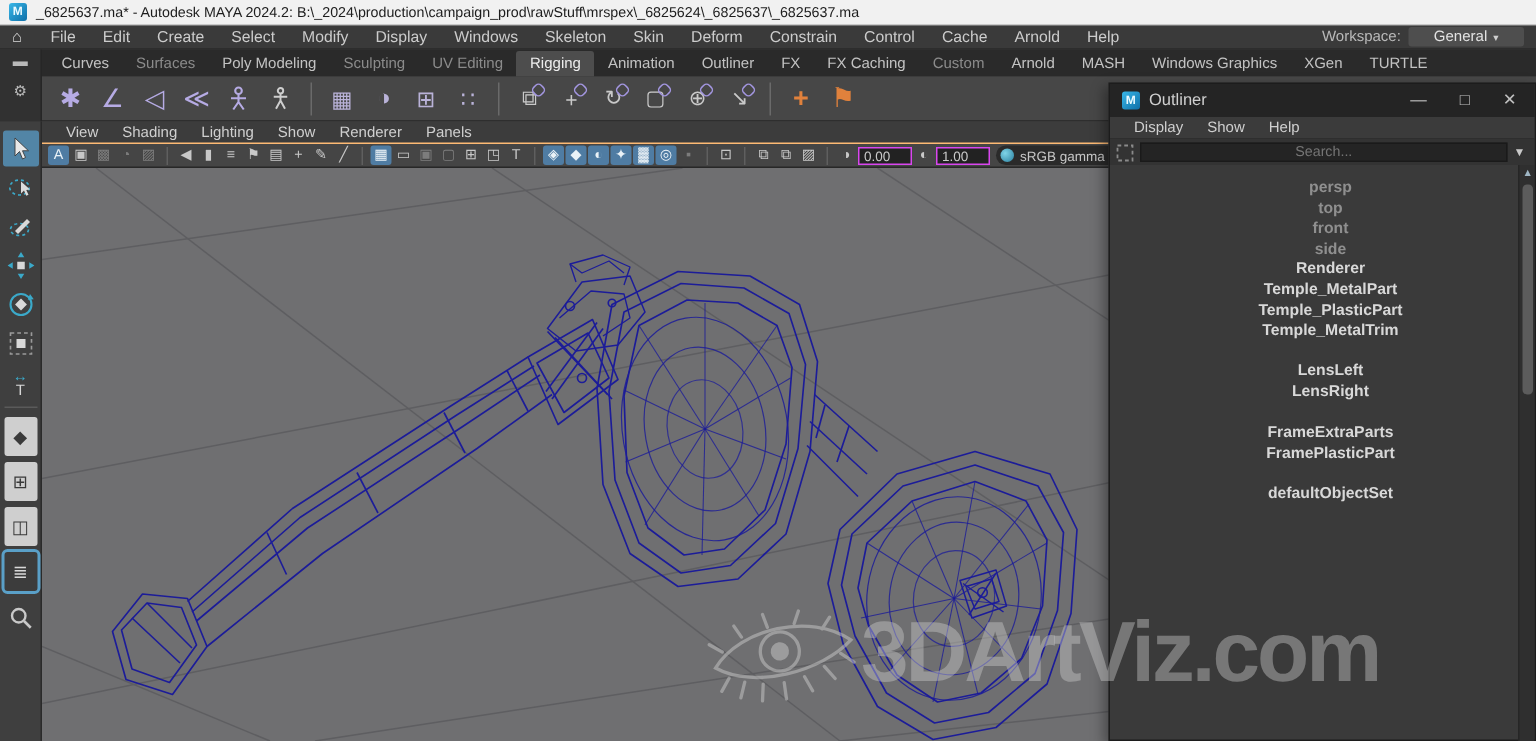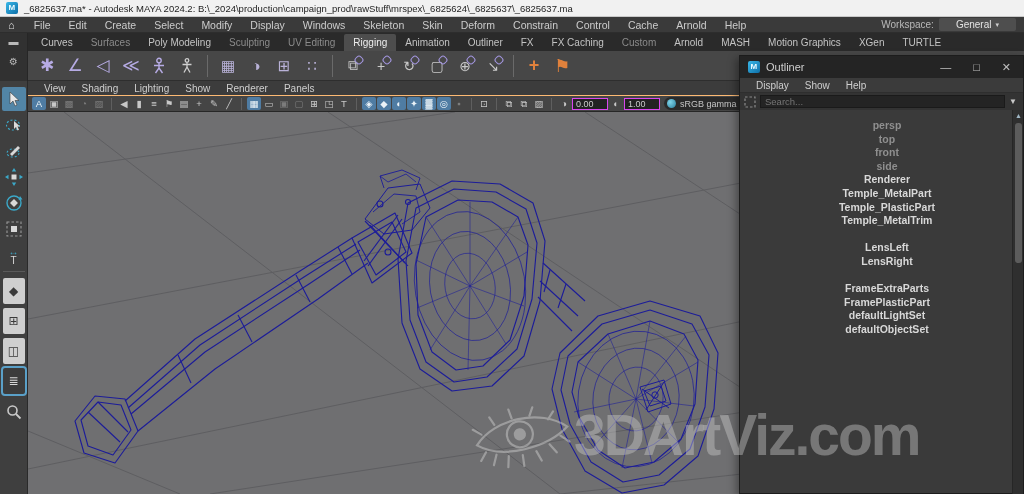--- a/index.html
+++ b/index.html
@@ -75,21 +75,21 @@
   
   .outliner { left:739px; top:55px; width:285px; height:439px; background:#3a3a3a; border:1px solid #1c1c1c; box-shadow:-3px 3px 8px rgba(0,0,0,.35); z-index:40;}
   .out-title { position:absolute; left:0; top:0; width:100%; height:22px; background:#242424; display:flex; align-items:center; padding:0 8px; gap:6px;}
   .out-title .t { color:#cfcfcf; font-size:11px; flex:0 0 auto;}
   .win-btns { margin-left:auto; display:flex; gap:22px; align-items:center; padding-right:4px;}
   .win-btns span { color:#c0c0c0; font-size:11px; line-height:11px;}
   .out-menus { position:absolute; left:0; top:22px; width:100%; height:15px; background:#3b3b3b; display:flex; align-items:center; padding-left:8px; border-bottom:1px solid #2e2e2e;}
   .omi { color:#cfcfcf; font-size:10px; padding:0 8px;}
   .out-search { position:absolute; left:0; top:37px; width:100%; height:17px; background:#333333; display:flex; align-items:center; padding:0 4px; gap:4px;}
   .filter-ic svg { display:block;}
-  .search-input { flex:1; height:13px; background:#242424; border:1px solid #1a1a1a; color:#bbb; font-size:9.5px; padding:0 4px; font-family:"Liberation Sans","DejaVu Sans",sans-serif;}
+  .search-input { flex:1; height:13px; background:#242424; border:1px solid #1a1a1a; color:#bbb; font-size:9.5px; padding:0 4px; font-family:"Liberation Sans","DejaVu Sans",sans-serif;text-align:center;}
   .search-car { color:#c9c9c9; font-size:8px; padding-right:2px;}
   .out-list { position:absolute; left:0; top:54px; width:274px; height:385px; }
   .orow { position:absolute; left:0; width:100%; height:14px; display:flex; align-items:center; padding-left:20px; gap:6px;flex-direction:column;}
   .orow .lbl { font-size:10.5px; font-weight:bold; color:#d8d8d8; white-space:nowrap;}
   .orow.dim .lbl { color:#8f8f8f; font-weight:bold;}
   .oscroll { position:absolute; right:0; top:54px; width:11px; height:385px; background:#2f2f2f; border-left:1px solid #262626;}
   .oscroll .up { position:absolute; top:1px; left:1px; width:9px; height:10px; color:#9fb6c4; font-size:7px; text-align:center; line-height:10px;}
   .oscroll .thumb { position:absolute; top:13px; left:2px; width:7px; height:140px; background:#5c5c5c; border-radius:3px;}
 </style>
 </head>
@@ -140,21 +140,21 @@
     <span class="tab dim">Sculpting</span>
     <span class="tab dim">UV Editing</span>
     <span class="tab active">Rigging</span>
     <span class="tab">Animation</span>
     <span class="tab">Outliner</span>
     <span class="tab">FX</span>
     <span class="tab">FX Caching</span>
     <span class="tab dim">Custom</span>
     <span class="tab">Arnold</span>
     <span class="tab">MASH</span>
-    <span class="tab">Motion Graphics</span>
+    <span class="tab">Windows Graphics</span>
     <span class="tab">XGen</span>
     <span class="tab">TURTLE</span>
   </div>
 
   <div class="abs shelf-row">
     <span class="shf">✱</span>
     <span class="shf">∠</span>
     <span class="shf">◁</span>
     <span class="shf">≪</span>
     <span class="shf">
@@ -565,28 +565,20 @@
               <polygon points="6,0 4,3 8,3"></polygon>
               <polygon points="6,12 4,9 8,9"></polygon>
               <polygon points="0,6 3,4 3,8"></polygon>
               <polygon points="12,6 9,4 9,8"></polygon>
               <polygon points="6,4 8,6 6,8 4,6"></polygon>
             </g>
           </svg>
           <span class="lbl">FramePlasticPart</span>
         </div>
 
-      <div class="orow" style="top:193.4px">
-          <svg width="12" height="12" viewBox="0 0 12 12">
-            <circle cx="6" cy="6" r="5" fill="#4a4a4a" stroke="#b5b5b5" stroke-width="1.2"></circle>
-            <circle cx="4.5" cy="5" r="2" fill="#b5b5b5"></circle>
-            <path d="M8.5,8 A3.5,3.5 0 0 1 4,9.5" stroke="#b5b5b5" stroke-width="1" fill="none"></path>
-          </svg>
-          <span class="lbl">defaultLightSet</span>
-        </div>
       <div class="orow" style="top:207px">
           <svg width="12" height="12" viewBox="0 0 12 12">
             <circle cx="6" cy="6" r="5" fill="#4a4a4a" stroke="#b5b5b5" stroke-width="1.2"></circle>
             <circle cx="4.5" cy="5" r="2" fill="#b5b5b5"></circle>
             <path d="M8.5,8 A3.5,3.5 0 0 1 4,9.5" stroke="#b5b5b5" stroke-width="1" fill="none"></path>
           </svg>
           <span class="lbl">defaultObjectSet</span>
         </div>
     </div>
 

